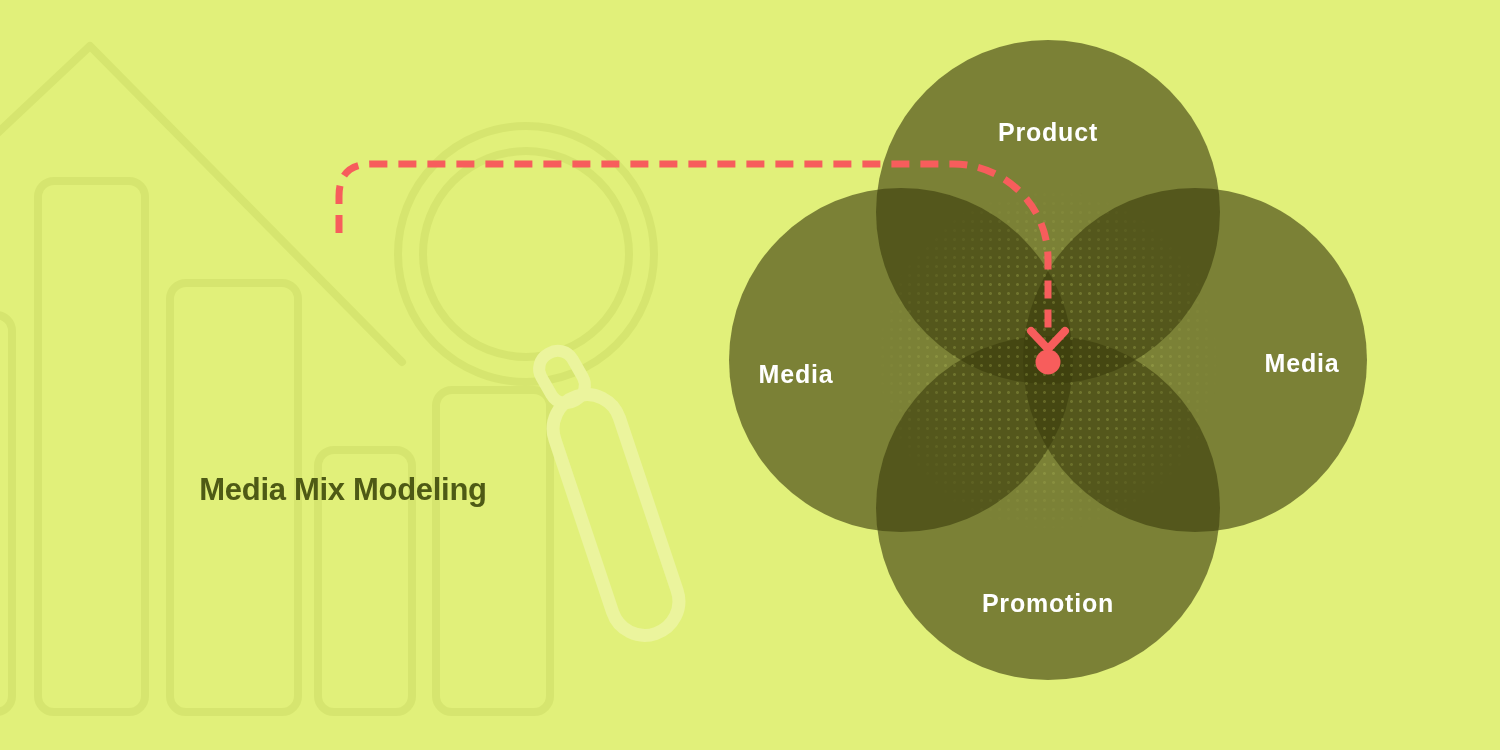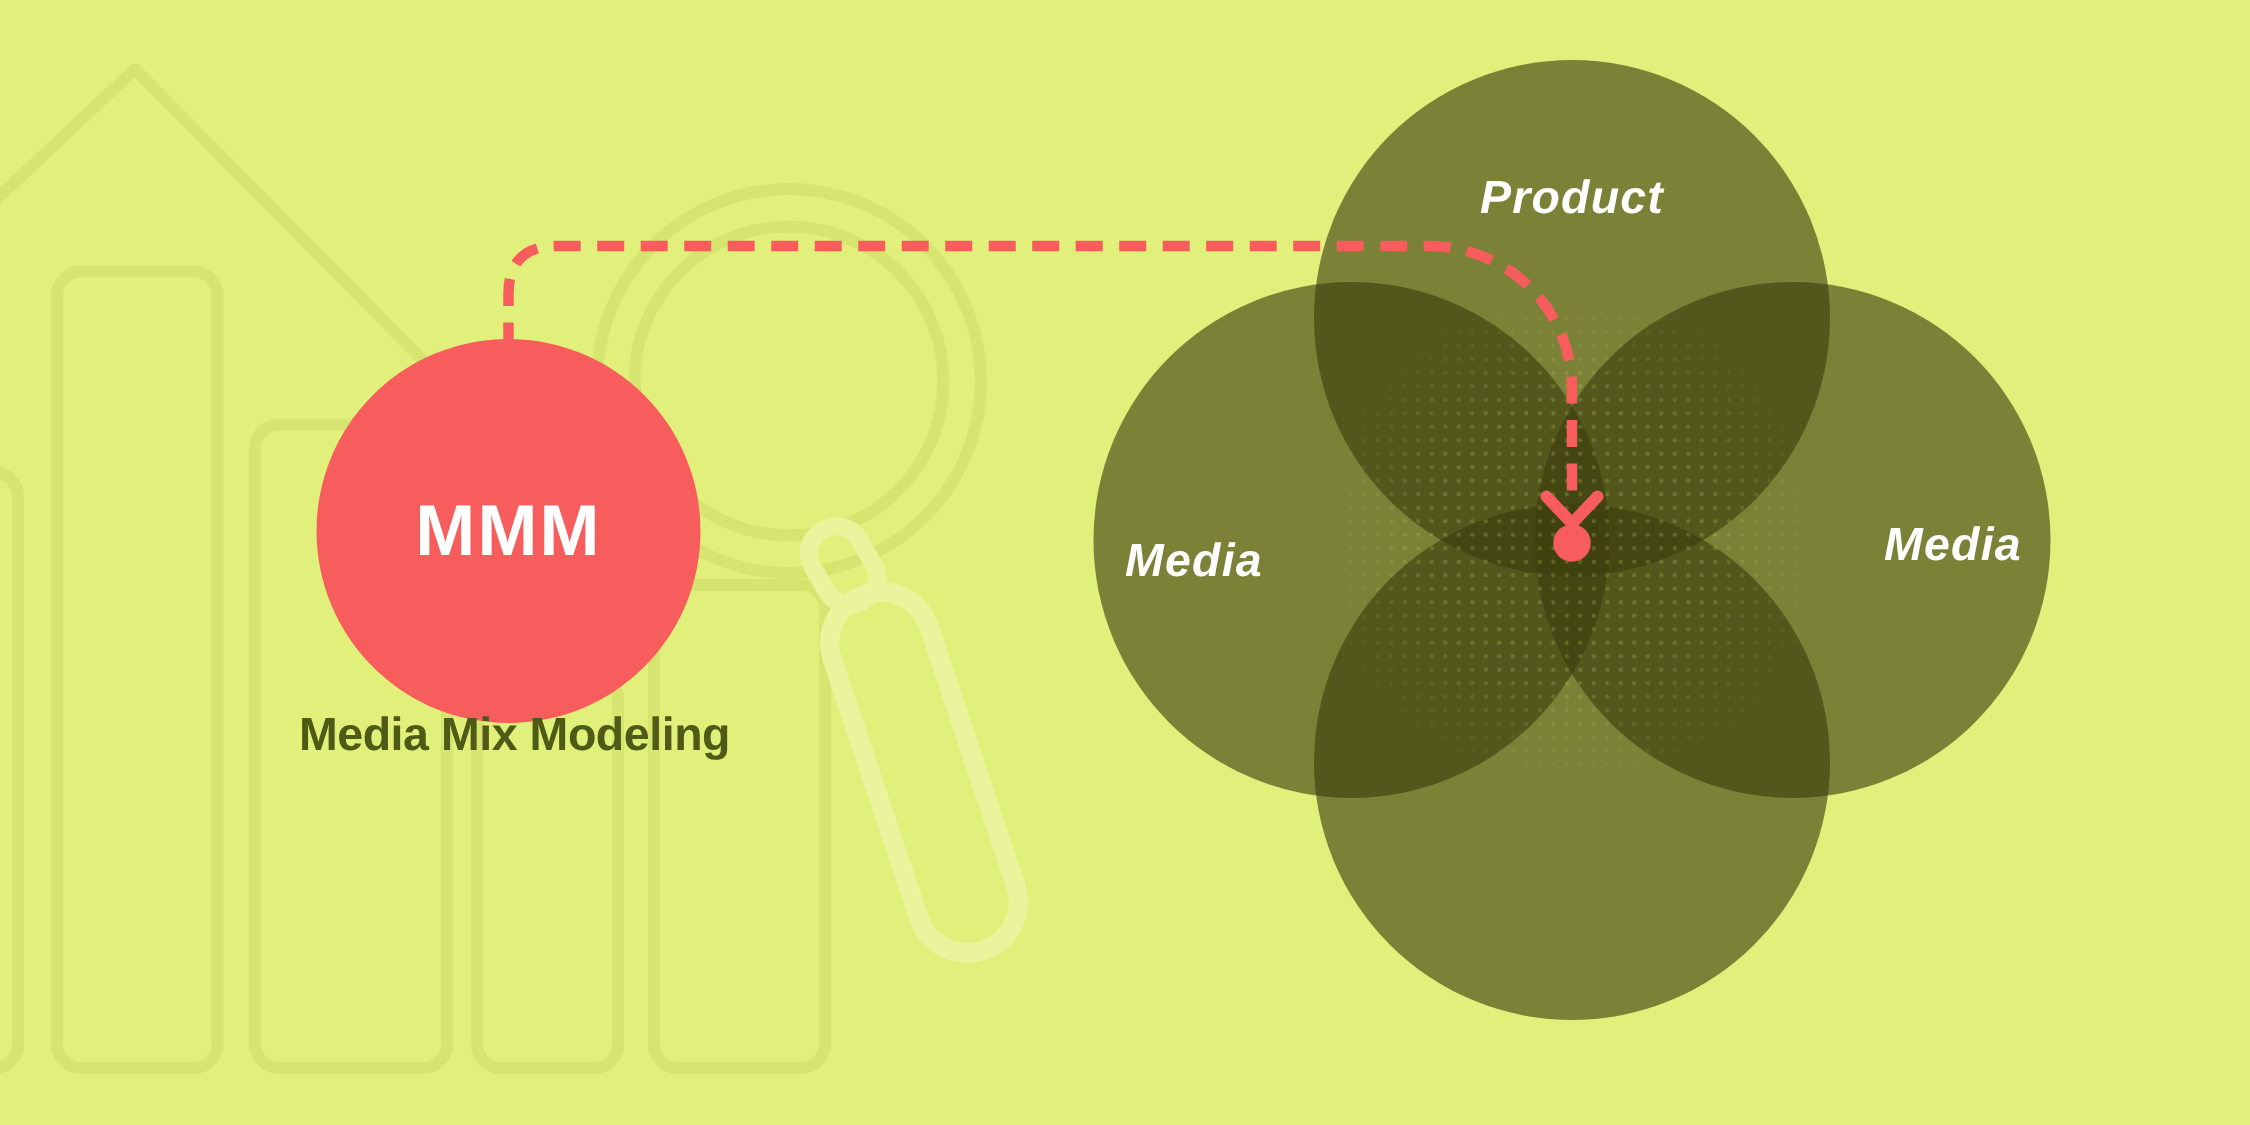--- a/index.html
+++ b/index.html
@@ -40,26 +40,25 @@
     -webkit-mask-image: radial-gradient(circle, #000 38%, transparent 72%);
     mask-image: radial-gradient(circle, #000 38%, transparent 72%);
     z-index: 2;
     pointer-events: none;
   }
 
   .venn-label {
     position: absolute;
     transform: translate(-50%, -50%);
     color: var(--label-white, #FFFFFF);
-    font-size: 31px;
+    font-size: 25px;
     font-weight: 700;
     letter-spacing: 0.8px;
     white-space: nowrap;
     z-index: 4;
-    font-style: italic;
   }
   .vl-product   { left: 1048px; top: 132px; }
   .vl-place     { left: 796px;  top: 374px; }
   .vl-price     { left: 1302px; top: 363px; }
   .vl-promotion { left: 1048px; top: 603px; }
 
   
   .connector { position: absolute; left: 0; top: 0; z-index: 3; }
   .connector-path {
     stroke: var(--accent-red, #F75D5C);
@@ -145,26 +144,24 @@
 
   <div class="venn-circle vc-product"></div>
   <div class="venn-circle vc-place"></div>
   <div class="venn-circle vc-price"></div>
   <div class="venn-circle vc-promotion"></div>
   <div class="venn-dots"></div>
 
   <div class="venn-label vl-product">Product</div>
   <div class="venn-label vl-place">Media</div>
   <div class="venn-label vl-price">Media</div>
+  <div class="venn-label vl-promotion">Promotion</div>
 
   <svg class="connector" width="1500" height="750" viewBox="0 0 1500 750" aria-hidden="true">
     <path class="connector-path" d="M 339 233 L 339 196 Q 339 164 371 164 L 953 164 A 95 95 0 0 1 1048 259 L 1048 329"></path>
     <path class="connector-arrowhead" d="M 1031 331 L 1048 349 L 1065 331"></path>
     <circle class="connector-dot" cx="1048" cy="362" r="12.5"></circle>
   </svg>
 
-  <div class="mmm-circle">
-    <span class="mmm-abbr">MMM</span>
-  </div>
   <div class="mmm-caption">Media Mix Modeling</div>
 
 
 </div>
 
 </body></html>

